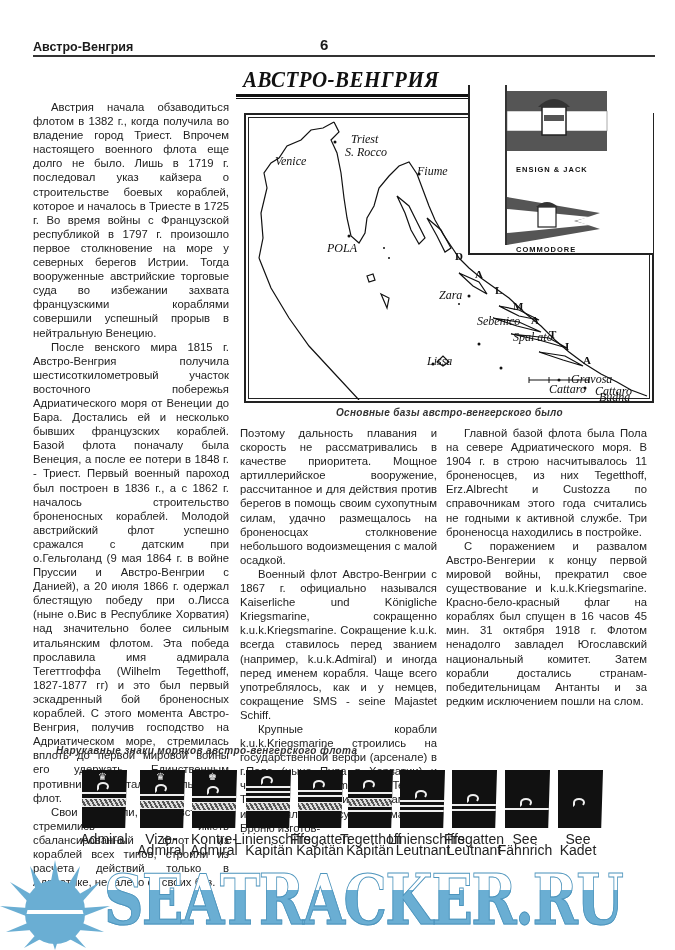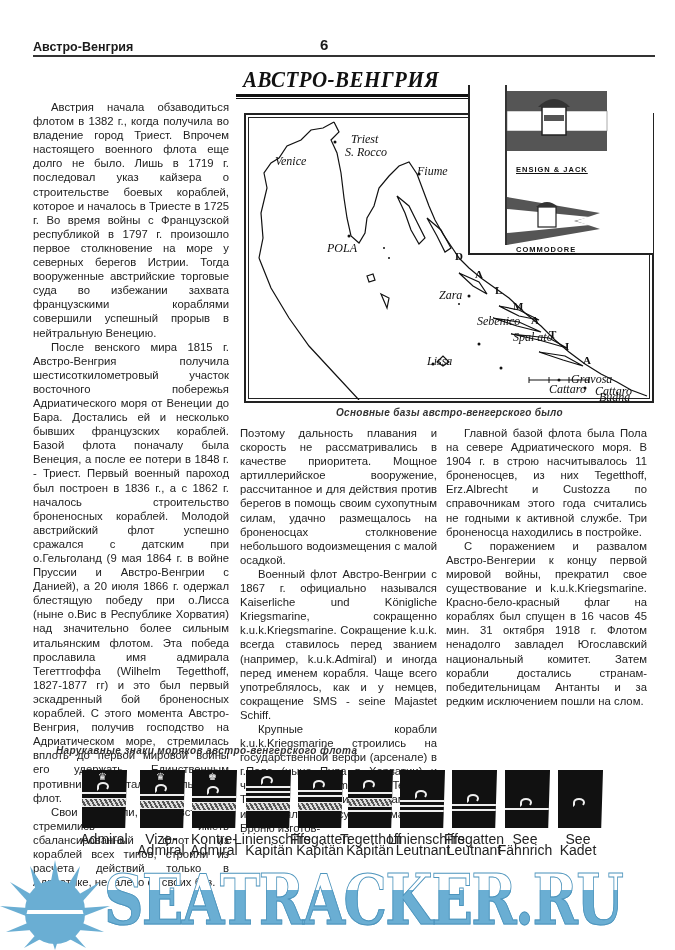--- a/index.html
+++ b/index.html
@@ -14,21 +14,21 @@
   .col p { text-indent: 18px; margin-bottom: 0; }
   .col1 { left: 33px; top: 100px; width: 196px; }
   .col2 { left: 240px; top: 426px; width: 197px; }
   .col3 { left: 446px; top: 426px; width: 201px; }
   .map-frame { position: absolute; left: 244px; top: 113px; width: 410px; height: 290px; border: 2px solid #222; }
   .map-inner { position: absolute; left: 248px; top: 117px; width: 402px; height: 282px; border: 1px solid #222; background: #fff; }
   .flag-box { position: absolute; left: 468px; top: 85px; width: 185px; height: 170px; background: #fff; border-left: 2px solid #222; border-bottom: 2px solid #222; }
   .map-caption { position: absolute; left: 336px; top: 407px; font-size: 10px; font-style: italic; font-weight: bold; color: #333; letter-spacing: 0.3px; }
   .map-label { position: absolute; font-family: "Liberation Serif", serif; font-style: italic; font-weight: normal; font-size: 12px; color: #111; }
   .dal { position: absolute; font-family: "Liberation Serif", serif; font-weight: bold; font-size: 11px; color: #111; }
-  .flag-label { position: absolute; font-size: 7.5px; font-weight: bold; letter-spacing: 1px; color: #111; text-decoration: underline; }
+  .flag-label { position: absolute; font-size: 7.5px; font-weight: bold; letter-spacing: 1px; color: #111; }
   .insig-caption { position: absolute; left: 56px; top: 745px; font-size: 10px; font-style: italic; font-weight: bold; color: #333; letter-spacing: 0.4px; }
   .insig-row { position: absolute; left: 82px; top: 770px; width: 580px; height: 80px; }
   .board { position: absolute; top: 0; width: 45px; height: 58px; background: #111; clip-path: polygon(0 0, 100% 0, 96% 100%, 0 100%); }
   .board .stripe { position: absolute; left: 0; width: 100%; height: 2px; background: #eee; }
   .board .braid { position: absolute; left: 0; width: 100%; height: 9px; background: repeating-linear-gradient(60deg, #ddd 0 2px, #555 2px 4px); border-top: 1px solid #eee; border-bottom: 1px solid #eee; }
   .board .curl { position: absolute; left: 15px; width: 12px; height: 9px; border: 2px solid #eee; border-radius: 50% 50% 50% 0; border-bottom-color: transparent; }
   .board .crown { position: absolute; left: 16px; top: 2px; font-size: 10px; color: #eee; line-height: 10px; }
   .rank { position: absolute; top: 64px; width: 60px; text-align: center; font-size: 14px; line-height: 11px; color: #222; }
   .watermark { position: absolute; left: 0; top: 858px; width: 675px; height: 92px; }
   .wm-text { position: absolute; left: 104px; top: 860px; font-family: "DejaVu Serif", serif; font-weight: bold; font-size: 70px; letter-spacing: -2px; color: #6aaed3; -webkit-text-stroke: 1px #4e95bd; line-height: 80px; transform: scaleX(0.78); transform-origin: left top; background: linear-gradient(#ffffff 0 38%, #6aaed3 38% 100%); -webkit-background-clip: text; -webkit-text-fill-color: transparent; }

